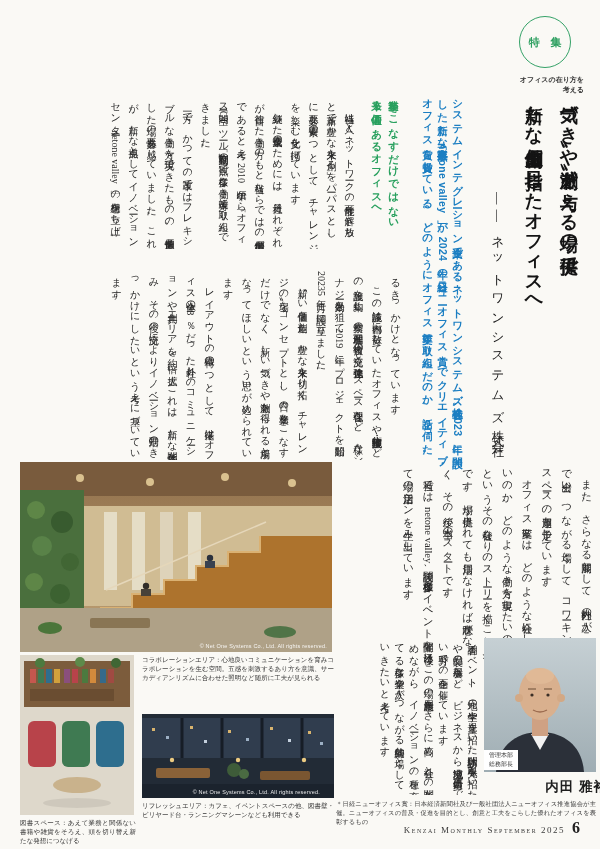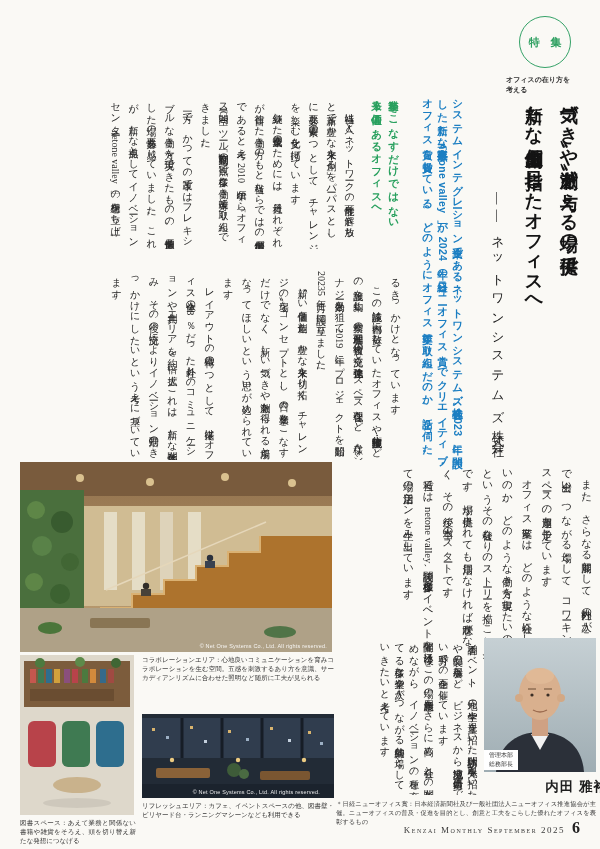--- a/index.html
+++ b/index.html
@@ -1,21 +1,21 @@
 <!DOCTYPE html>
 <html lang="ja"><head>
 <meta charset="utf-8">
 <style>
   html,body{margin:0;padding:0;}
   body{width:600px;height:849px;position:relative;background:#faf9f5;
        font-family:"Liberation Sans",sans-serif;color:#2b2b2b;overflow:hidden;}
   .vtext{writing-mode:vertical-rl;text-orientation:mixed;white-space:pre-line;}
 
   
-  .badge{position:absolute;top:16px;right:16px;width:78px;text-align:left;}
+  .badge{position:absolute;top:16px;right:16px;width:78px;text-align:right;}
   .badge-circle{width:50px;height:50px;border:1.5px solid #35a268;border-radius:50%;
       margin:0 auto;display:flex;align-items:center;justify-content:center;}
   .badge-circle span{color:#2fa061;font-size:11px;font-weight:bold;letter-spacing:4px;
       margin-left:4px;font-family:"Liberation Serif",serif;}
   .badge-sub{margin-top:7px;font-size:7px;line-height:9.5px;color:#333;white-space:pre-line;font-weight:bold;}
 
   
   .title-block{position:absolute;top:92px;right:14px;height:368px;writing-mode:vertical-rl;}
   .title{margin:0;font-family:"Liberation Serif",serif;font-weight:bold;color:#141414;
       font-size:18px;line-height:35px;letter-spacing:0.5px;white-space:pre-line;}

